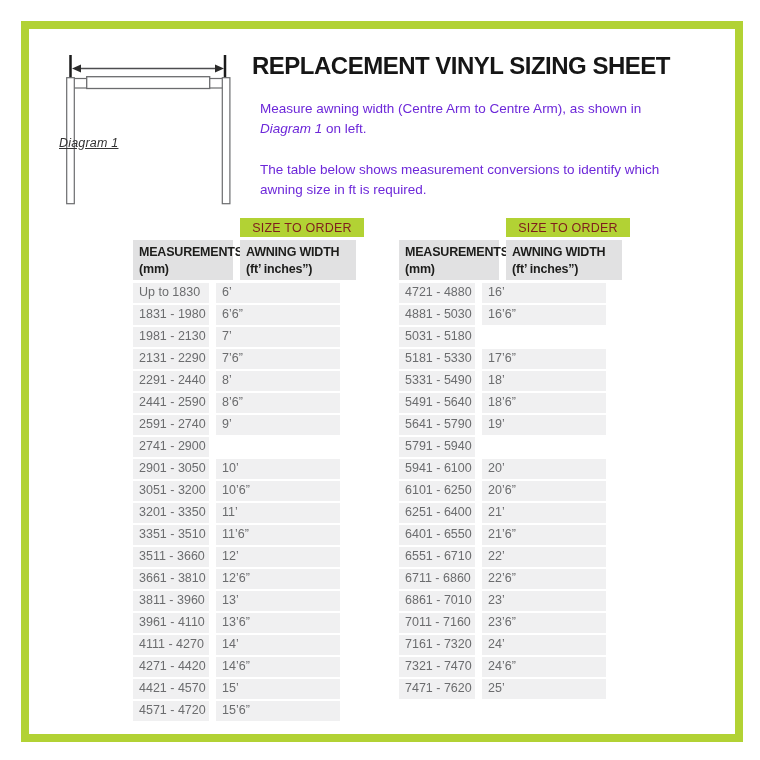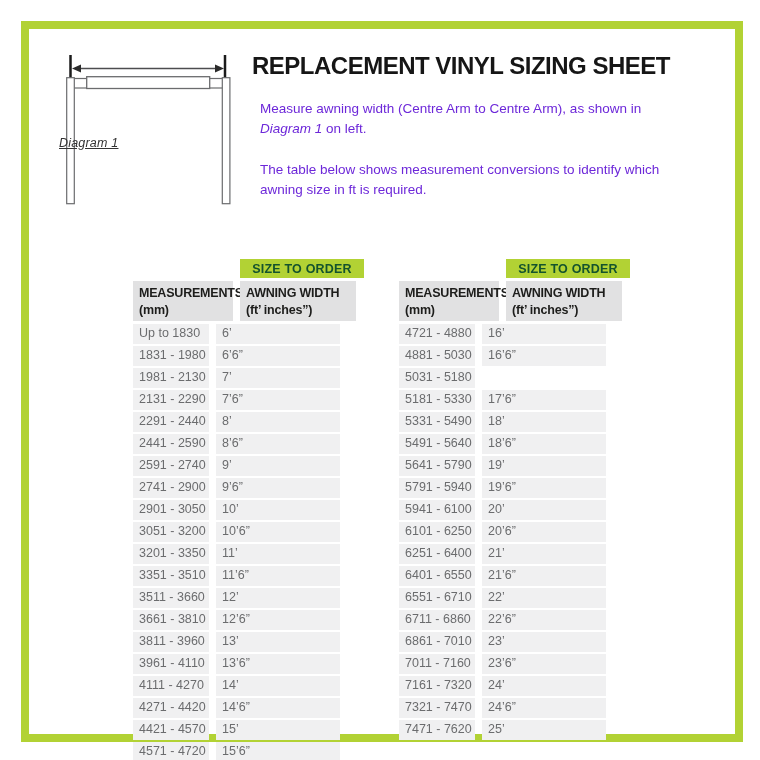--- a/index.html
+++ b/index.html
@@ -36,23 +36,23 @@
   .intro p{
     font-size:13.5px;line-height:1.5;color:#6d28d9;margin-bottom:20px;
   }
   .intro .em{font-style:italic;}
   
   .sheet-table{position:absolute;top:218px;width:231px;}
   .sheet-table.left{left:133px;}
   .sheet-table.right{left:399px;}
   .badge{
     margin-left:107px;width:124px;height:19px;margin-bottom:3px;
-    background:var(--green);color:#14532d;
-    font-size:12.5px;font-weight:700;letter-spacing:.2px;
-    display:flex;align-items:center;justify-content:center;margin-top:41px;
+    background:var(--green);color:#7f1d1d;
+    font-size:12.5px;font-weight:400;letter-spacing:.2px;
+    display:flex;align-items:center;justify-content:center;
   }
   .thead{display:flex;margin-bottom:3px;}
   .th{
     background:var(--header-gray);height:40px;
     font-size:12.5px;font-weight:700;line-height:1.35;color:#1d1d1b;
     padding:4px 0 0 6px;letter-spacing:-.2px;
   }
   .th.c1{width:100px;margin-right:7px;}
   .th.c2{width:116px;}
   .trow{display:flex;margin-bottom:2.5px;}
@@ -142,21 +142,20 @@
       <div class="cell c2">8’6”</div>
     </div>
 
     <div class="trow">
       <div class="cell c1">2591 - 2740</div>
       <div class="cell c2">9’</div>
     </div>
 
     <div class="trow">
       <div class="cell c1">2741 - 2900</div>
-      <div class="cell c2">9’6”</div>
     </div>
 
     <div class="trow">
       <div class="cell c1">2901 - 3050</div>
       <div class="cell c2">10’</div>
     </div>
 
     <div class="trow">
       <div class="cell c1">3051 - 3200</div>
       <div class="cell c2">10’6”</div>
@@ -256,21 +255,20 @@
       <div class="cell c2">18’6”</div>
     </div>
 
     <div class="trow">
       <div class="cell c1">5641 - 5790</div>
       <div class="cell c2">19’</div>
     </div>
 
     <div class="trow">
       <div class="cell c1">5791 - 5940</div>
-      <div class="cell c2">19’6”</div>
     </div>
 
     <div class="trow">
       <div class="cell c1">5941 - 6100</div>
       <div class="cell c2">20’</div>
     </div>
 
     <div class="trow">
       <div class="cell c1">6101 - 6250</div>
       <div class="cell c2">20’6”</div>

